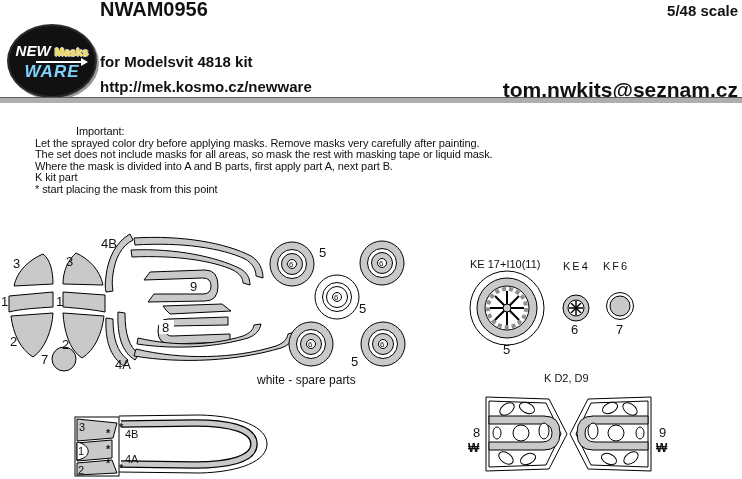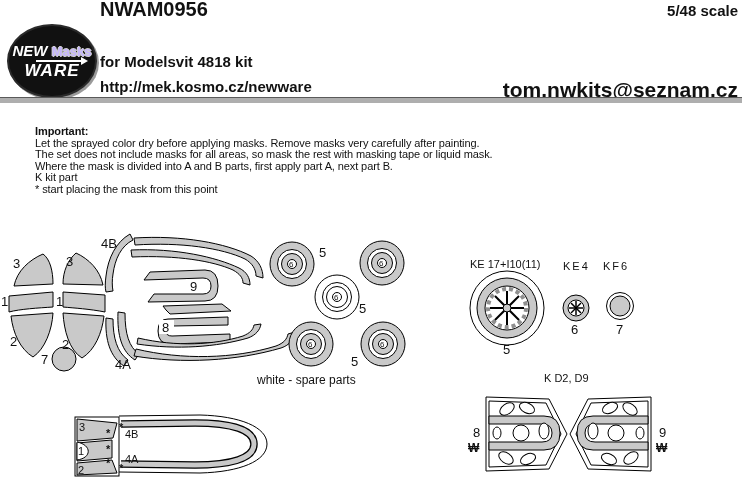--- a/index.html
+++ b/index.html
@@ -3,36 +3,36 @@
 <meta charset="utf-8">
 <style>
   html,body{margin:0;padding:0;background:#fff;}
   #page{position:relative;width:742px;height:479px;background:#ffffff;overflow:hidden;
         font-family:"Liberation Sans",sans-serif;color:#111;}
   
   .logo{position:absolute;left:7px;top:24px;width:86px;height:70px;background:#111;
         border-radius:50%;border:2px solid #2a2a2a;box-shadow:2px 2px 0 #9a9a9a;
         display:flex;flex-direction:column;align-items:center;justify-content:center;}
   .logo-line1{font-style:italic;font-weight:bold;font-size:15px;color:#fff;line-height:15px;white-space:nowrap;}
-  .logo-masks{font-style:normal;font-weight:bold;color:#c4b5fd;
-              text-shadow:-1px 0 #cfcfcf,1px 0 #cfcfcf,0 -1px #cfcfcf,0 1px #cfcfcf;font-size:13px;}
+  .logo-masks{font-style:normal;font-weight:bold;color:#fde047;
+              text-shadow:-1px 0 #cfcfcf,1px 0 #cfcfcf,0 -1px #cfcfcf,0 1px #cfcfcf;font-size:11px;}
   .logo-arrow{width:46px;height:2px;background:#fff;position:relative;margin:1px 0 1px 14px;}
   .logo-arrow:after{content:"";position:absolute;right:-6px;top:-3px;border-left:7px solid #fff;
         border-top:4px solid transparent;border-bottom:4px solid transparent;}
-  .logo-line2{font-style:italic;font-weight:bold;font-size:17px;color:#ffffff;line-height:16px;letter-spacing:1px;}
+  .logo-line2{font-style:italic;font-weight:bold;font-size:17px;color:#7dd3fc;line-height:16px;letter-spacing:1px;}
   .hdr-title{position:absolute;left:100px;top:-2px;font-size:20px;font-weight:bold;letter-spacing:0px;}
   .hdr-scale{position:absolute;right:4px;top:2px;font-size:15px;font-weight:bold;}
   .hdr-sub{position:absolute;left:100px;top:29px;font-size:15px;font-weight:bold;}
   .hdr-kit{position:absolute;left:100px;top:53px;font-size:15px;font-weight:bold;}
   .hdr-url{position:absolute;left:100px;top:78px;font-size:15px;font-weight:bold;}
   .hdr-email{position:absolute;right:4px;top:78px;font-size:21px;font-weight:bold;}
   .rule{position:absolute;left:0;top:97px;width:742px;height:5px;background:#aeaeae;border-top:1px solid #5a5a5a;}
   
   .notes{position:absolute;left:35px;top:126px;font-size:11px;line-height:11.6px;letter-spacing:-0.1px;white-space:nowrap;}
-  .notes .hd{font-weight:bold;}
+  .notes .hd{font-weight:normal;margin-left:41px;}
   
   .sheet{position:absolute;left:0;top:0;width:742px;height:479px;}
   svg text{font-family:"Liberation Sans",sans-serif;fill:#111;}
 </style>
 </head>
 <body>
 
 <div id="page">
 
   <div class="logo">

